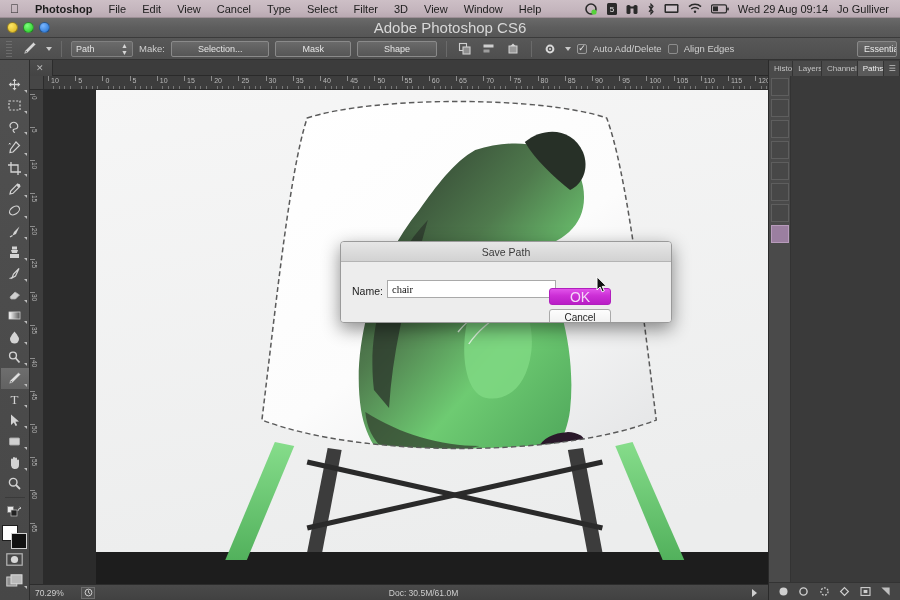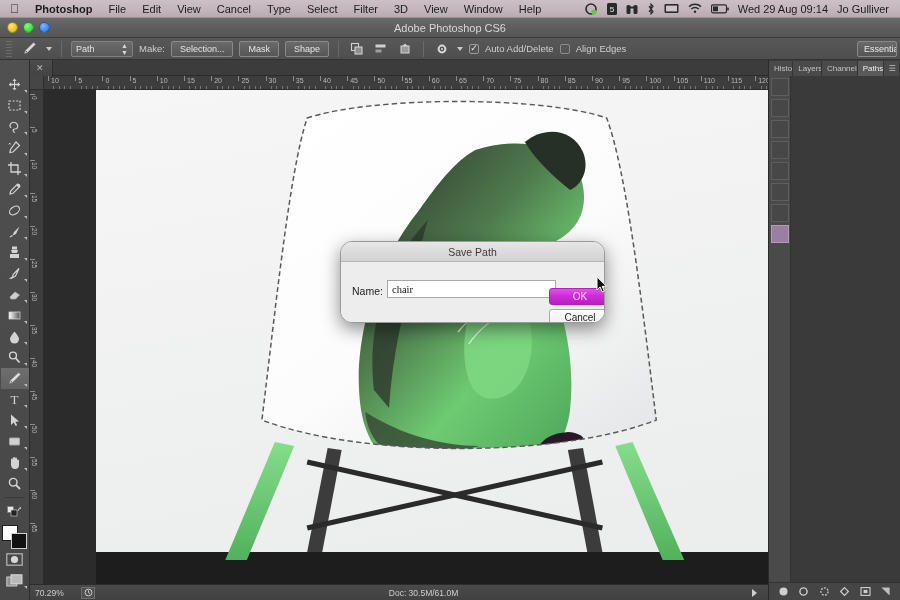--- a/index.html
+++ b/index.html
@@ -32,21 +32,21 @@
     border-bottom: 1px solid #3b3b3b;
     display: flex; align-items: center;
   }
   .traffic { display: flex; gap: 5px; padding-left: 7px; }
   .dot { width: 11px; height: 11px; border-radius: 50%; border: 1px solid rgba(0,0,0,.35); }
   .dot.y { background: radial-gradient(circle at 35% 30%, #ffe766, #d8b21b); }
   .dot.g { background: radial-gradient(circle at 35% 30%, #7dff7d, #1fc41f); }
   .dot.b { background: radial-gradient(circle at 35% 30%, #7ab6ff, #1f6fd0); }
   .win-title {
     position: absolute; left: 0; right: 0; text-align: center;
-    font-size: 11px; color: #d8d8d8;
+    font-size: 15px; color: #d8d8d8;
   }
 
   
   .optionsbar {
     position: absolute; left: 0; top: 38px; width: 900px; height: 22px;
     background: linear-gradient(180deg,#585858 0%,#4e4e4e 100%);
     border-bottom: 1px solid #323232;
     display: flex; align-items: center; gap: 6px; padding-left: 6px;
     font-size: 9.5px; color: #d4d4d4;
   }
@@ -58,21 +58,21 @@
   .ob-select {
     height: 16px; min-width: 62px; background: linear-gradient(180deg,#6b6b6b,#5a5a5a);
     border: 1px solid #808080; border-radius: 2px; display: flex; align-items: center;
     padding: 0 4px; color: #e2e2e2; font-size: 9px; position: relative;
   }
   .ob-select .arrows { margin-left: auto; font-size: 7px; line-height: 7px; color:#d6d6d6; }
   .ob-label { color: #cfcfcf; font-size: 9.5px; }
   .ob-btn {
     height: 16px; background: linear-gradient(180deg,#6a6a6a,#565656);
     border: 1px solid #8a8a8a; border-radius: 2px; color: #e6e6e6;
-    font-size: 9px; display: flex; align-items: center; padding: 0 8px; white-space: nowrap; text-align: right;
+    font-size: 9px; display: flex; align-items: center; padding: 0 26px; white-space: nowrap; text-align: right;
   }
   .ob-sep { width: 1px; height: 16px; background: #383838; margin: 0 3px; border-right: 1px solid #6a6a6a; }
   .ob-icobtn { width: 18px; height: 18px; display: flex; align-items: center; justify-content: center; }
   .ob-check { width: 10px; height: 10px; border: 1px solid #8d8d8d; background: #555;
               border-radius: 2px; display: flex; align-items: center; justify-content: center; }
   .ob-check.on { color: #e9e9e9; font-size: 9px; line-height: 9px; border-color:#9a9a9a; }
   .essentials {
     margin-left: auto; margin-right: 3px; height: 16px;
     background: linear-gradient(180deg,#6a6a6a,#545454); border: 1px solid #888;
     border-radius: 2px; color: #eaeaea; font-size: 9px;
@@ -185,22 +185,22 @@
                 display: flex; align-items: center; justify-content: center; }
   .panel-footer {
     height: 18px; background: #454545; border-top: 1px solid #333;
     display: flex; align-items: center; justify-content: space-around; padding: 0 4px;
   }
   .fbtn { width: 13px; height: 13px; display: flex; align-items: center; justify-content: center;
           color: #cfcfcf; }
 
   
   .modal {
-    position: absolute; left: 340px; top: 241px; width: 265px; height: 82px;
-    background: #ececec; border: 1px solid #9a9a9a; border-radius: 12px;
+    position: absolute; left: 340px; top: 241px; width: 332px; height: 82px;
+    background: #ececec; border: 1px solid #9a9a9a; border-radius: 4px;
     box-shadow: 0 6px 18px rgba(0,0,0,.45);
     overflow: hidden;
   }
   .modal-title {
     height: 20px; background: linear-gradient(180deg,#e6e6e6,#d2d2d2);
     border-bottom: 1px solid #b4b4b4;
     display: flex; align-items: center; justify-content: center;
     font-size: 10.5px; color: #3a3a3a;
   }
   .modal-body { position: relative; height: 61px; background: #ededed; }
@@ -208,21 +208,21 @@
   .name-input {
     position: absolute; left: 46px; top: 18px; width: 169px; height: 18px;
     background: #fff; border: 1px solid #a9a9a9;
     font-size: 10.5px; color: #111; padding: 0 4px; line-height: 16px;
     font-family: Liberation Serif, serif;
   }
   .btn-ok {
     position: absolute; left: 208px; top: 26px; width: 62px; height: 17px;
     background: linear-gradient(180deg,#e153ea 0%,#cc2fd6 45%,#b91ec6 100%);
     border: 1px solid #b11fbd; border-radius: 3px;
-    color: #f5d6f8; font-size: 10px; display: flex; align-items: center; justify-content: center;
+    color: #f5d6f8; font-size: 14px; display: flex; align-items: center; justify-content: center;
   }
   .btn-cancel {
     position: absolute; left: 208px; top: 47px; width: 62px; height: 17px;
     background: linear-gradient(180deg,#fdfdfd,#efefef);
     border: 1px solid #a9a9a9; border-radius: 3px;
     color: #242424; font-size: 10px; display: flex; align-items: center; justify-content: center;
   }
   .cursor { position: absolute; left: 596px; top: 276px; width: 12px; height: 17px; }
 </style>
 </head>

